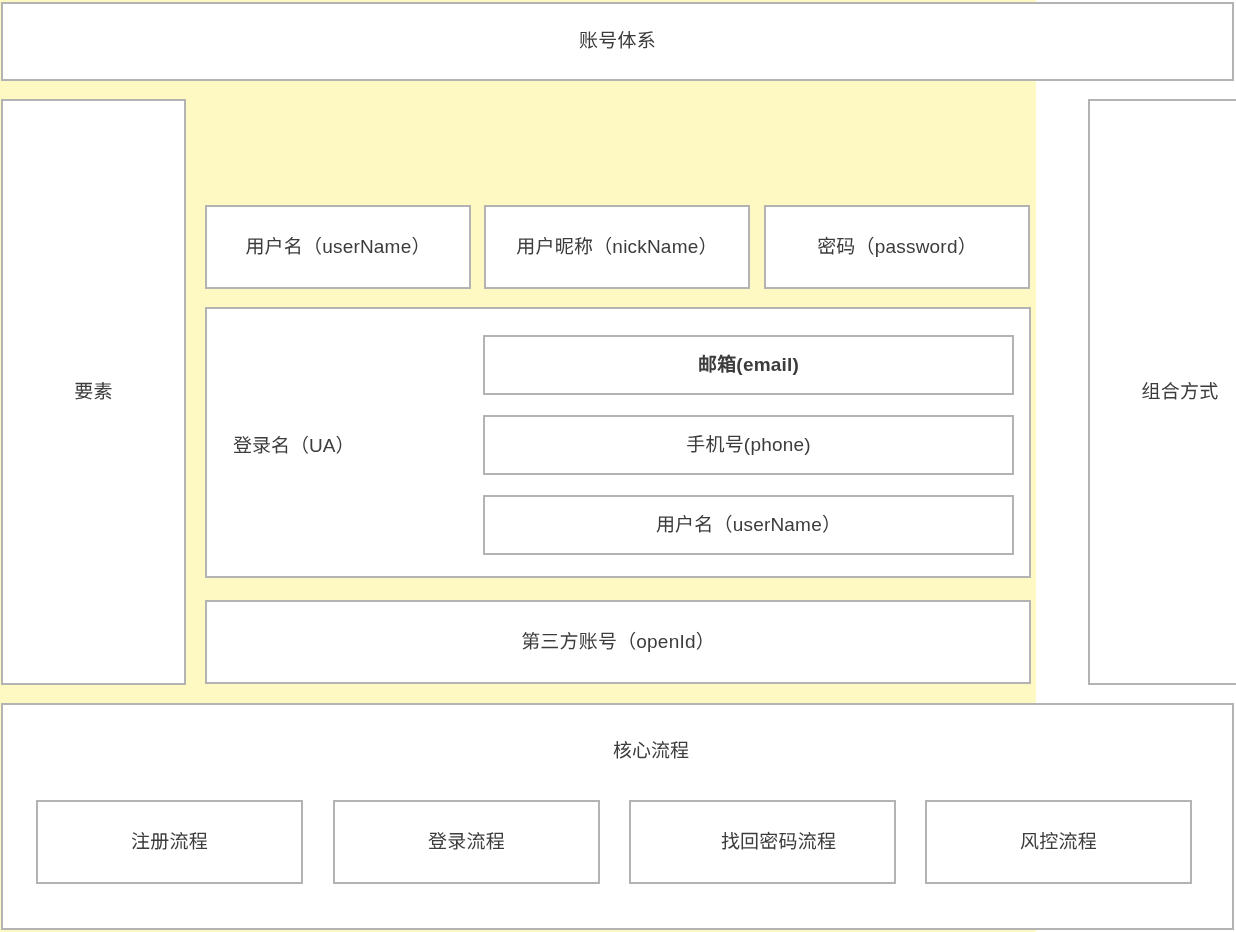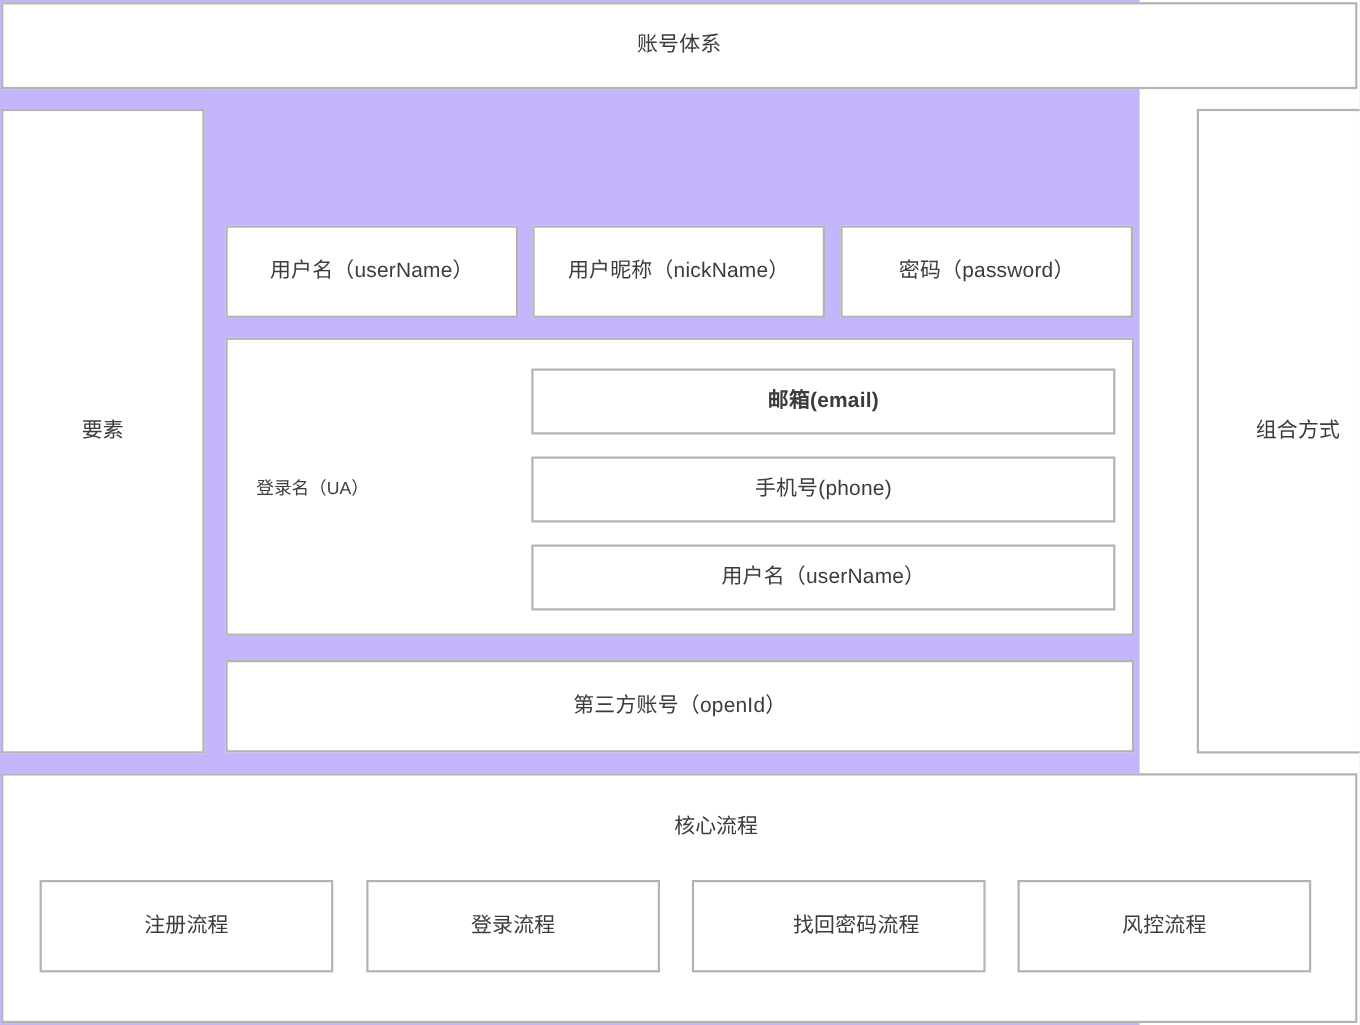--- a/index.html
+++ b/index.html
@@ -13,21 +13,21 @@
     height: 932px;
     font-family: "Liberation Sans", "DejaVu Sans", sans-serif;
     color: #3a3a3a;
     overflow: hidden;
   }
 
   .canvas {
     position: relative;
     width: 1036px;
     height: 932px;
-    background: #c4b5fd;
+    background: #fef9c3;
   }
 
   
   .box {
     position: absolute;
     box-sizing: border-box;
     background: #ffffff;
     border: 2px solid #b3b3b3;
     display: flex;
     align-items: center;
@@ -79,21 +79,21 @@
   }
 
   #ua-group-box {
     left: 205px; top: 307px;
     width: 826px; height: 271px;
     display: block;
   }
   #ua-label {
     position: absolute;
     left: 233px; top: 430px;
-    font-size: 16px;
+    font-size: 19px;
     color: #3c3c3c;
     white-space: nowrap;
   }
   #email-box {
     left: 483px; top: 335px;
     width: 531px; height: 60px; font-weight: bold;
   }
   #phone-box {
     left: 483px; top: 415px;
     width: 531px; height: 60px;

